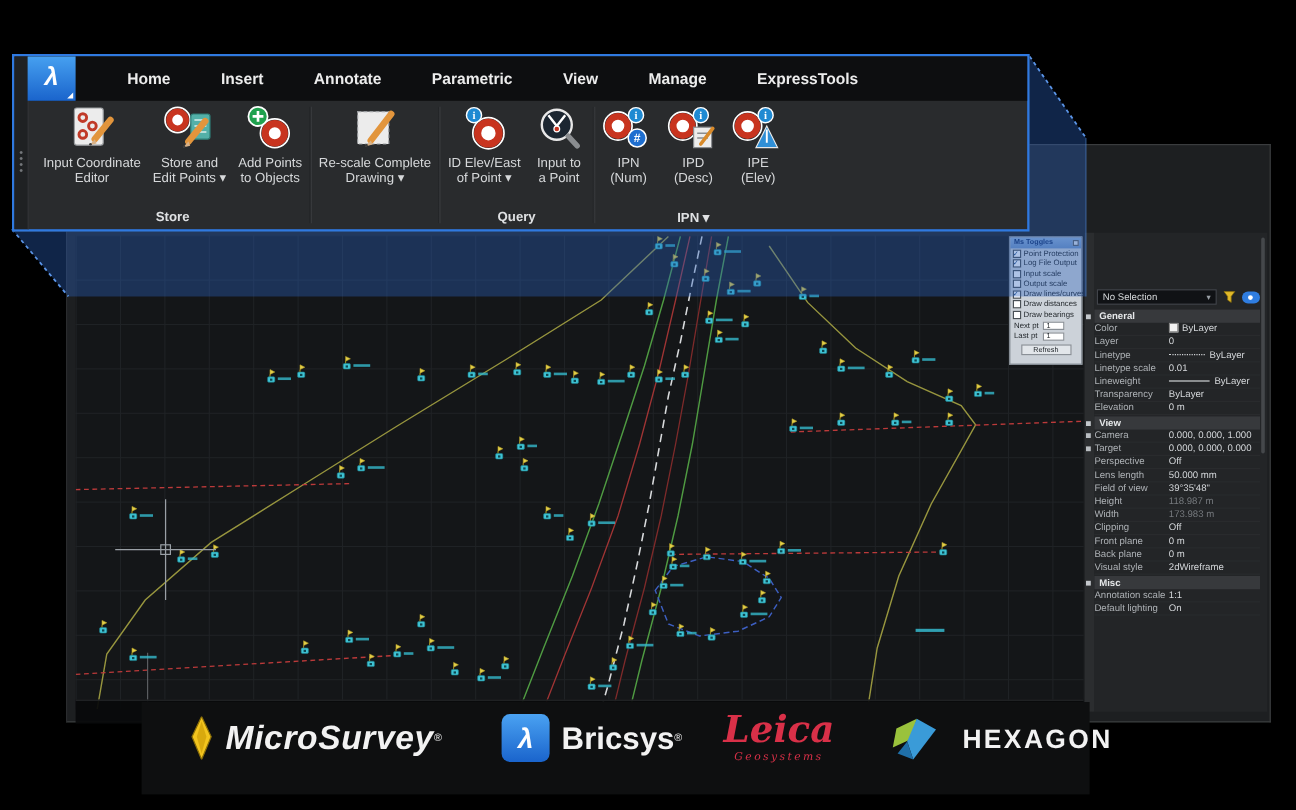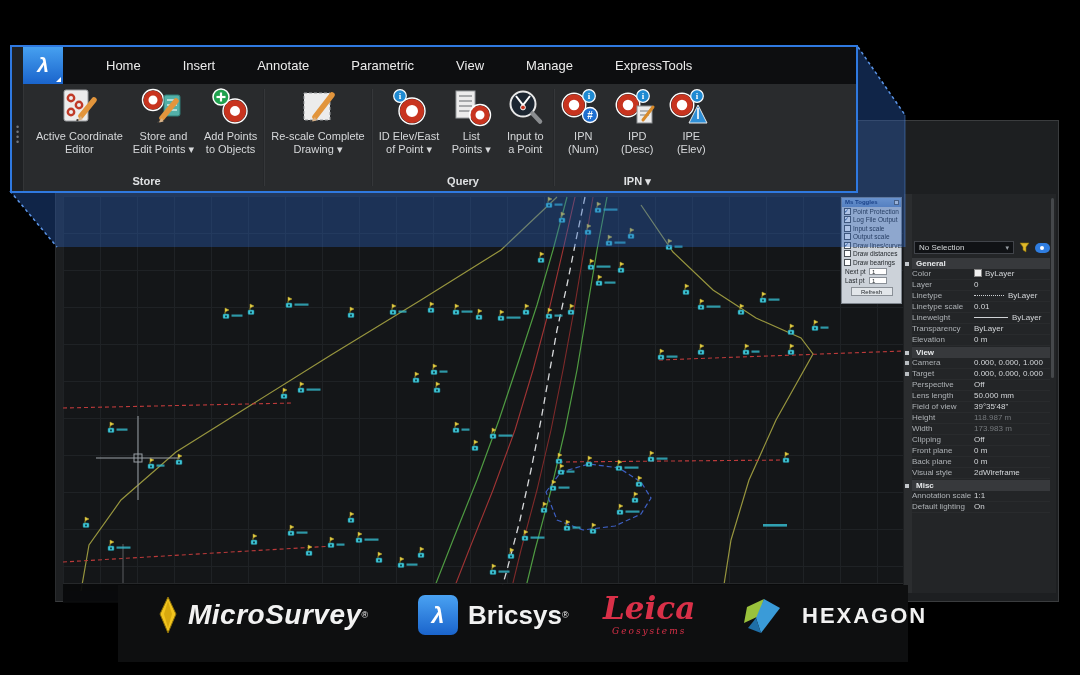--- a/index.html
+++ b/index.html
@@ -64,21 +64,21 @@
 
   
   .ribbon{position:absolute;left:10px;top:45px;width:848px;height:148px;box-sizing:border-box;
     background:#292b2d;border:2px solid #2f79e0;z-index:5;}
   .r-handle{position:absolute;left:0;top:0;bottom:0;width:11px;background:#1f2123;border-right:1px solid #333537;}
   .r-handle .dots{position:absolute;left:4px;top:78px;width:3px;color:#73767a;font-size:9px;line-height:5px;}
   .tabbar{position:absolute;left:11px;right:0;top:0;height:37px;background:#0d0e10;display:flex;align-items:stretch;}
   .app-btn{width:40px;height:37px;background:linear-gradient(#46a0f0,#1a64cc);display:flex;align-items:center;justify-content:center;position:relative;}
   .app-btn .lam{color:#fff;font-size:21px;font-style:italic;font-weight:bold;transform:translateY(-1px);}
   .app-btn::after{content:"";position:absolute;right:2px;bottom:2px;border-left:5px solid transparent;border-bottom:5px solid #fff;}
-  .tab{color:#ececec;font-size:13px;font-weight:400;line-height:37px;padding:0 21px;white-space:nowrap;}
+  .tab{color:#ececec;font-size:13px;font-weight:700;line-height:37px;padding:0 21px;white-space:nowrap;}
   .tab:first-of-type{margin-left:22px;}
   .ribbon-body{position:absolute;left:11px;right:0;top:37px;bottom:0;display:flex;align-items:stretch;padding-left:8px;}
   .vsep{width:2px;margin:5px 1px;background:linear-gradient(90deg,#1d1f21,#3d3f42);}
   .rgroup{display:flex;flex-direction:column;}
   .rgroup .btns{flex:1;display:flex;align-items:flex-start;justify-content:center;padding-top:2px;}
   .rgroup .glabel{height:16px;text-align:center;font-size:11px;font-weight:bold;color:#dfe1e3;}
   .rbtn{display:flex;flex-direction:column;align-items:center;padding:1px 5px;}
   .ricon{width:44px;height:42px;display:block;}
   .rlabel{font-size:11px;color:#d6d8da;text-align:center;line-height:1.22;white-space:pre-line;margin-top:1px;}
 
@@ -742,21 +742,21 @@
         <div class="rbtn">
               <span class="ricon"><svg viewBox="0 0 44 40" width="44" height="42">
                   <rect x="7" y="2" width="24" height="31" rx="2" fill="#ececec" stroke="#9a9da0"></rect>
                   <circle cx="14" cy="10" r="3.2" fill="none" stroke="#c03a28" stroke-width="2.4"></circle>
                   <circle cx="22" cy="17" r="3.2" fill="none" stroke="#c03a28" stroke-width="2.4"></circle>
                   <circle cx="14" cy="24" r="3.2" fill="none" stroke="#c03a28" stroke-width="2.4"></circle>
                   <line x1="37" y1="12" x2="24" y2="28" stroke="#e2953c" stroke-width="5.5" stroke-linecap="round"></line>
                   <polygon points="24,28 19.5,33 25.5,31.5" fill="#d8b288"></polygon>
                   <circle cx="20.4" cy="32.2" r="1.1" fill="#3a3a3a"></circle>
                 </svg></span>
-              <span class="rlabel">Active Coordinate
+              <span class="rlabel">Input Coordinate
 Editor</span>
             </div>
             <div class="rbtn">
               <span class="ricon"><svg viewBox="0 0 44 40" width="44" height="42">
                   <circle cx="12" cy="12" r="10.5" fill="none" stroke="#fff" stroke-width="1.4"></circle>
                   <circle cx="12" cy="12" r="7" fill="#fff" stroke="#c8341f" stroke-width="5"></circle>
                   <rect x="23" y="7" width="16" height="21" rx="2" fill="#53b0a8" stroke="#2e7d76"></rect>
                   <line x1="26" y1="12" x2="36" y2="12" stroke="#d8efec" stroke-width="1.4"></line>
                   <line x1="26" y1="17" x2="36" y2="17" stroke="#d8efec" stroke-width="1.4"></line>
                   <line x1="26" y1="22" x2="36" y2="22" stroke="#d8efec" stroke-width="1.4"></line>
@@ -804,33 +804,20 @@
 
         <div class="rbtn">
               <span class="ricon"><svg viewBox="0 0 44 40" width="44" height="42">
                   <circle cx="25" cy="23" r="13" fill="none" stroke="#fff" stroke-width="1.4"></circle>
                   <circle cx="25" cy="23" r="9" fill="#fff" stroke="#c8341f" stroke-width="6"></circle>
                   <circle cx="13" cy="8" r="6.3" fill="#1f8ad2" stroke="#fff" stroke-width="1.2"></circle>
                   <text x="13" y="11" font-size="9" font-weight="bold" fill="#fff" text-anchor="middle" font-family="Liberation Serif,serif">i</text>
                 </svg></span>
               <span class="rlabel">ID Elev/East
 of Point ▾</span>
-            </div>
-            <div class="rbtn">
-              <span class="ricon"><svg viewBox="0 0 44 40" width="44" height="42">
-                  <rect x="7" y="3" width="19" height="27" fill="#ececec" stroke="#9a9da0"></rect>
-                  <line x1="10" y1="8" x2="23" y2="8" stroke="#8a8d90" stroke-width="1.4"></line>
-                  <line x1="10" y1="13" x2="23" y2="13" stroke="#8a8d90" stroke-width="1.4"></line>
-                  <line x1="10" y1="18" x2="23" y2="18" stroke="#8a8d90" stroke-width="1.4"></line>
-                  <line x1="10" y1="23" x2="23" y2="23" stroke="#8a8d90" stroke-width="1.4"></line>
-                  <circle cx="31" cy="27" r="10.5" fill="none" stroke="#fff" stroke-width="1.4"></circle>
-                  <circle cx="31" cy="27" r="7" fill="#fff" stroke="#c8341f" stroke-width="5"></circle>
-                </svg></span>
-              <span class="rlabel">List
-Points ▾</span>
             </div>
             <div class="rbtn">
               <span class="ricon"><svg viewBox="0 0 44 40" width="44" height="42">
                   <circle cx="20" cy="16" r="12.5" fill="#1c2631" stroke="#e8e8e8" stroke-width="2"></circle>
                   <polyline points="13,8 20,17 27,8" fill="none" stroke="#fff" stroke-width="2"></polyline>
                   <circle cx="20" cy="19.5" r="2.4" fill="#c8341f" stroke="#fff" stroke-width="1"></circle>
                   <line x1="29.5" y1="25.5" x2="37" y2="33.5" stroke="#8a8d90" stroke-width="4.5" stroke-linecap="round"></line>
                 </svg></span>
               <span class="rlabel">Input to
 a Point</span>

